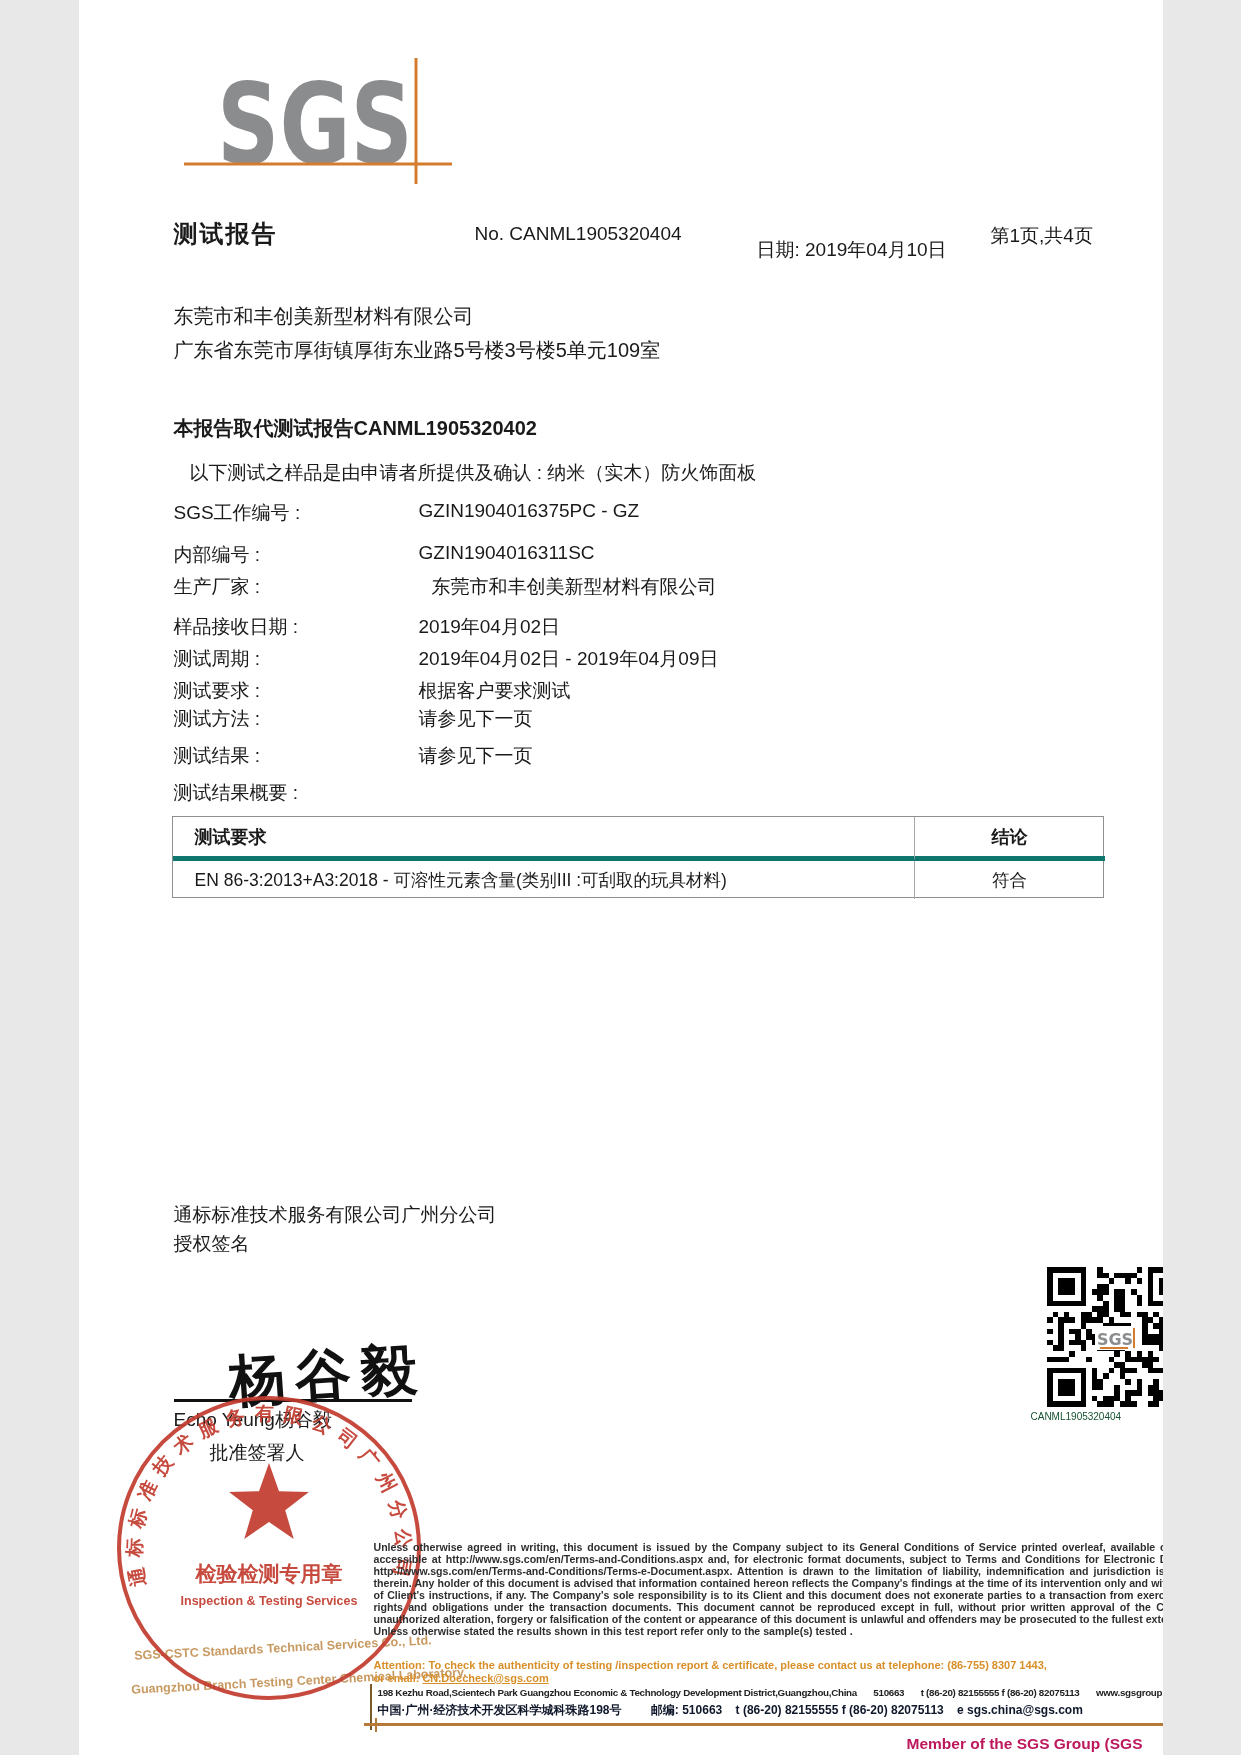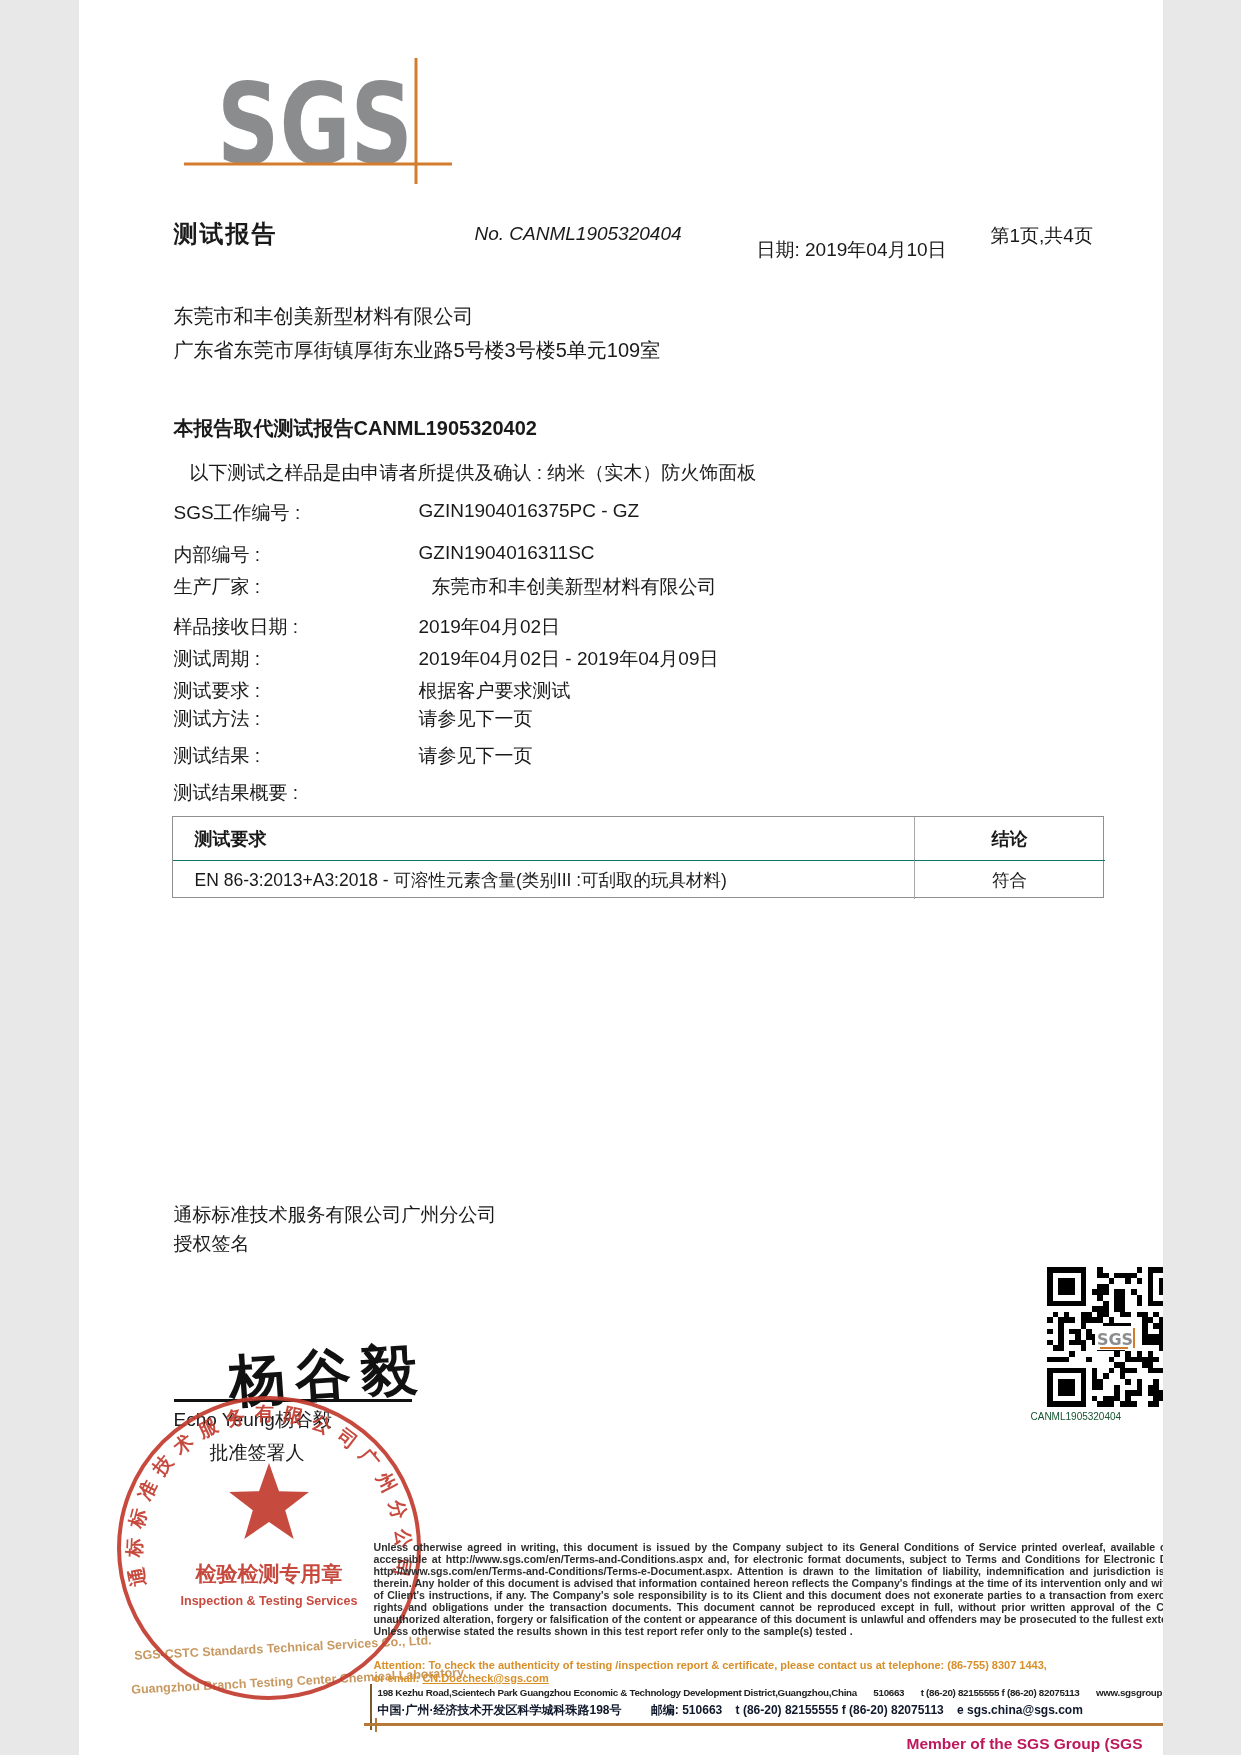--- a/index.html
+++ b/index.html
@@ -9,40 +9,40 @@
     background:#ffffff; overflow:hidden;
     font-family:"Liberation Sans", sans-serif; color:#1a1a1a;
   }
   .abs { position:absolute; }
 
   
   .logo-svg { position:absolute; left:100px; top:50px; }
 
   
   .report-title { left:95px; top:218px; font-size:24px; font-weight:bold; letter-spacing:2px; }
-  .report-no    { left:396px; top:223px; font-size:19px;font-style:italic; }
+  .report-no    { left:396px; top:223px; font-size:19px; }
   .report-date  { left:678px; top:237px; font-size:19px; }
   .report-pages { left:888px; top:223px; font-size:19px;margin-left:24px; }
 
   .applicant-name { left:95px; top:303px; font-size:20px; }
   .applicant-addr { left:95px; top:337px; font-size:20px; }
 
   .replace-line { left:95px; top:415px; font-size:20px; font-weight:bold; }
   .sample-line  { left:95px; top:460px; font-size:19px;margin-left:16px; }
 
   .kv { left:95px; width:930px; font-size:19px; }
   .kv .k { position:absolute; left:0; }
   .kv .v { position:absolute; left:245px; }
 
   .summary-heading { left:95px; top:780px; font-size:19px; }
 
   .sum-table { left:93px; top:816px; width:932px; height:82px;
     display:grid; grid-template-columns:742px 190px; grid-template-rows:44px 38px;
     border:1px solid #8f8f8f; font-size:18px; }
-  .sum-table .c { border-right:1px solid #a8a8a8; border-bottom:1px solid #0f766e; display:flex; align-items:center; }
+  .sum-table .c { border-right:1px solid #a8a8a8; border-bottom:5px solid #0f766e; display:flex; align-items:center; }
   .sum-table .c:nth-child(2n) { border-right:none; justify-content:center; }
   .sum-table .c:nth-child(3), .sum-table .c:nth-child(4){ border-bottom:none; font-size:17.5px; }
   .sum-table .h { font-weight:bold; }
   .sum-table .c1 { padding-left:22px; }
 
   .issuer-company { left:95px; top:1202px; font-size:19px; }
   .auth-label     { left:95px; top:1231px; font-size:19px; }
 
   .handwriting { left:150px; top:1338px; font-size:56px; font-weight:bold;
     letter-spacing:10px; transform:rotate(-4deg); color:#111; }

